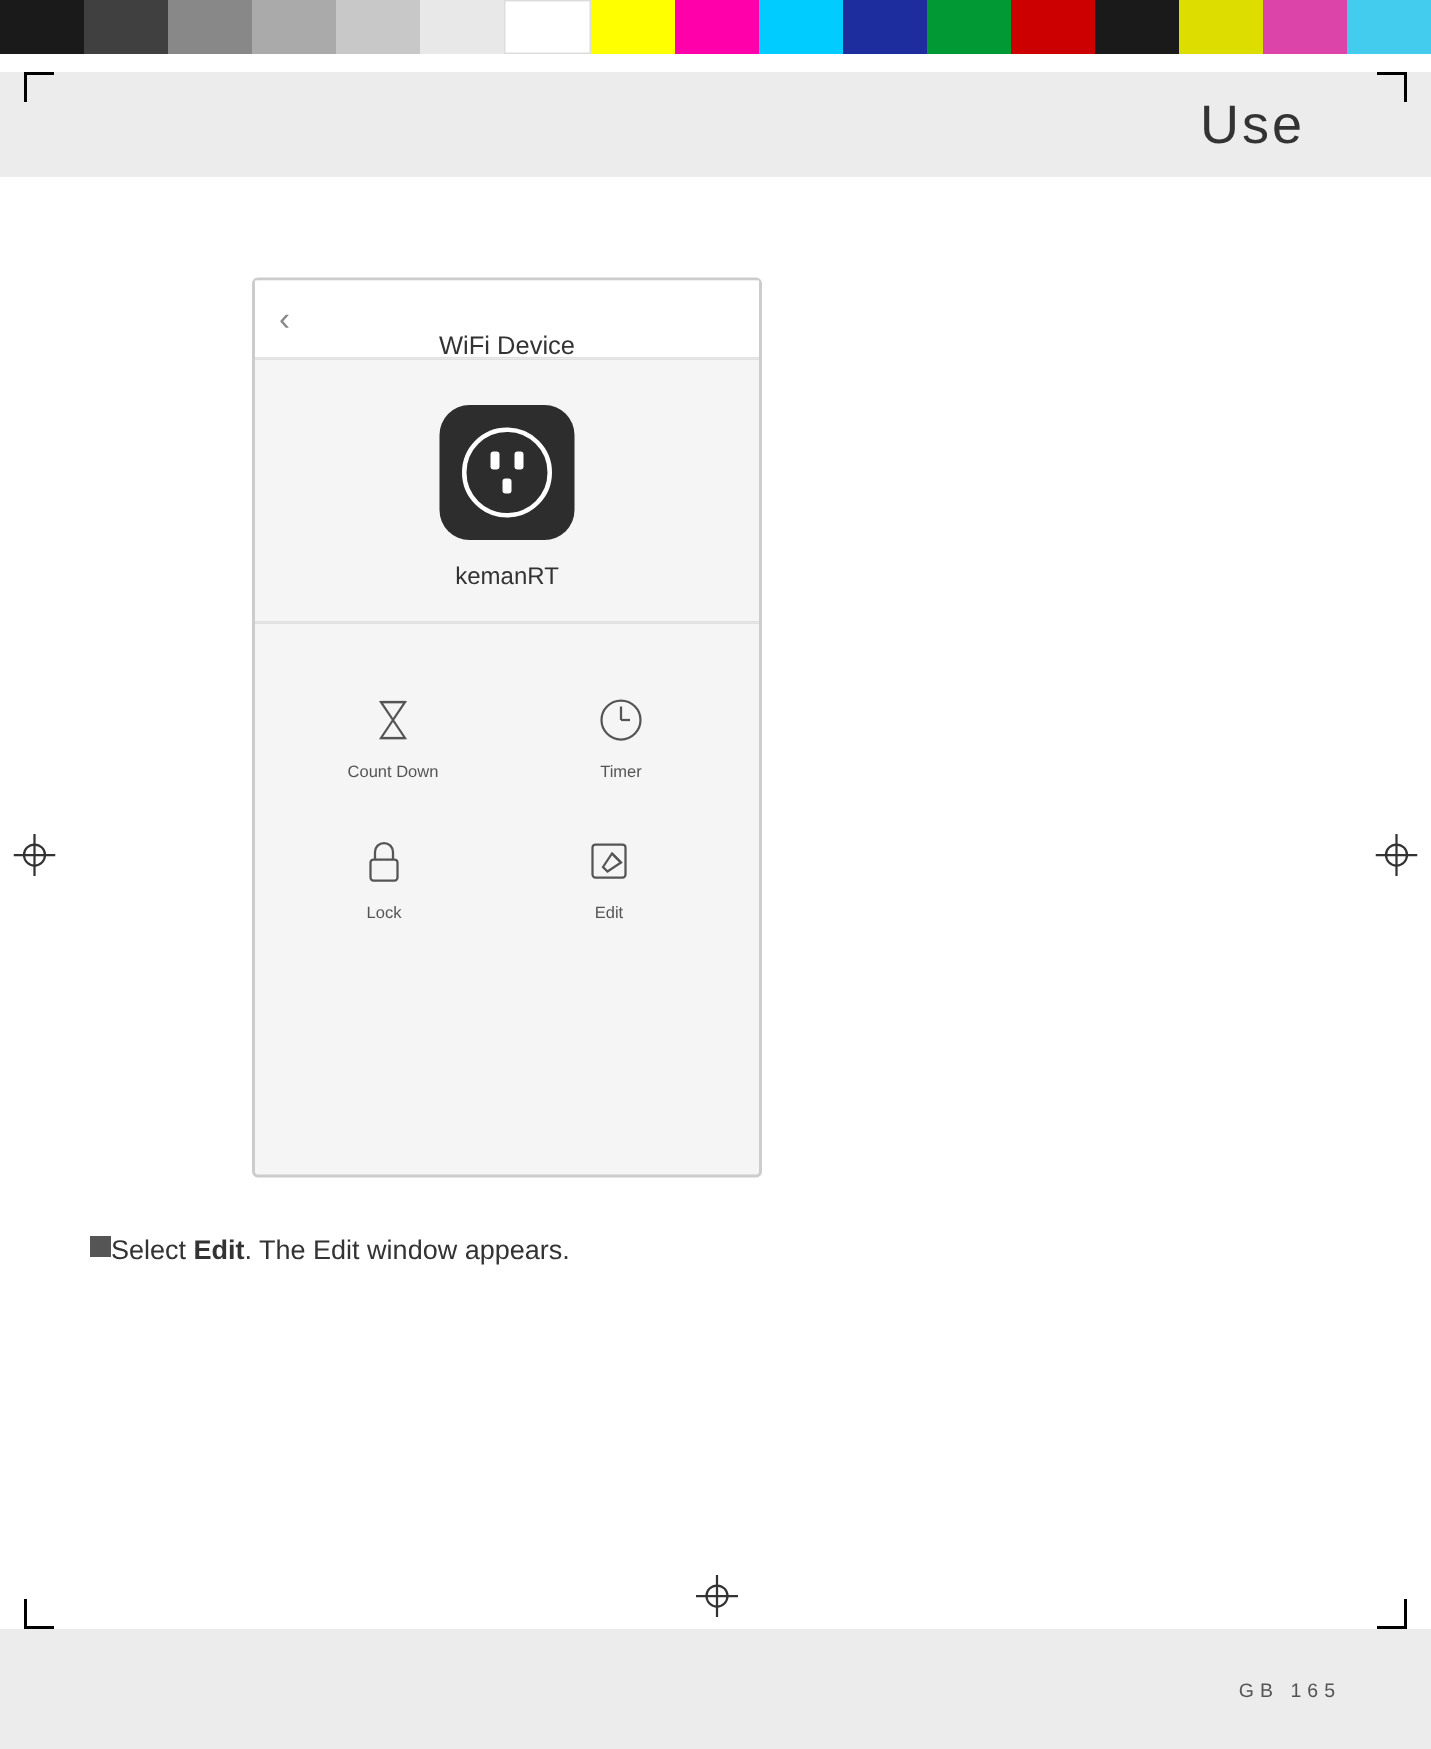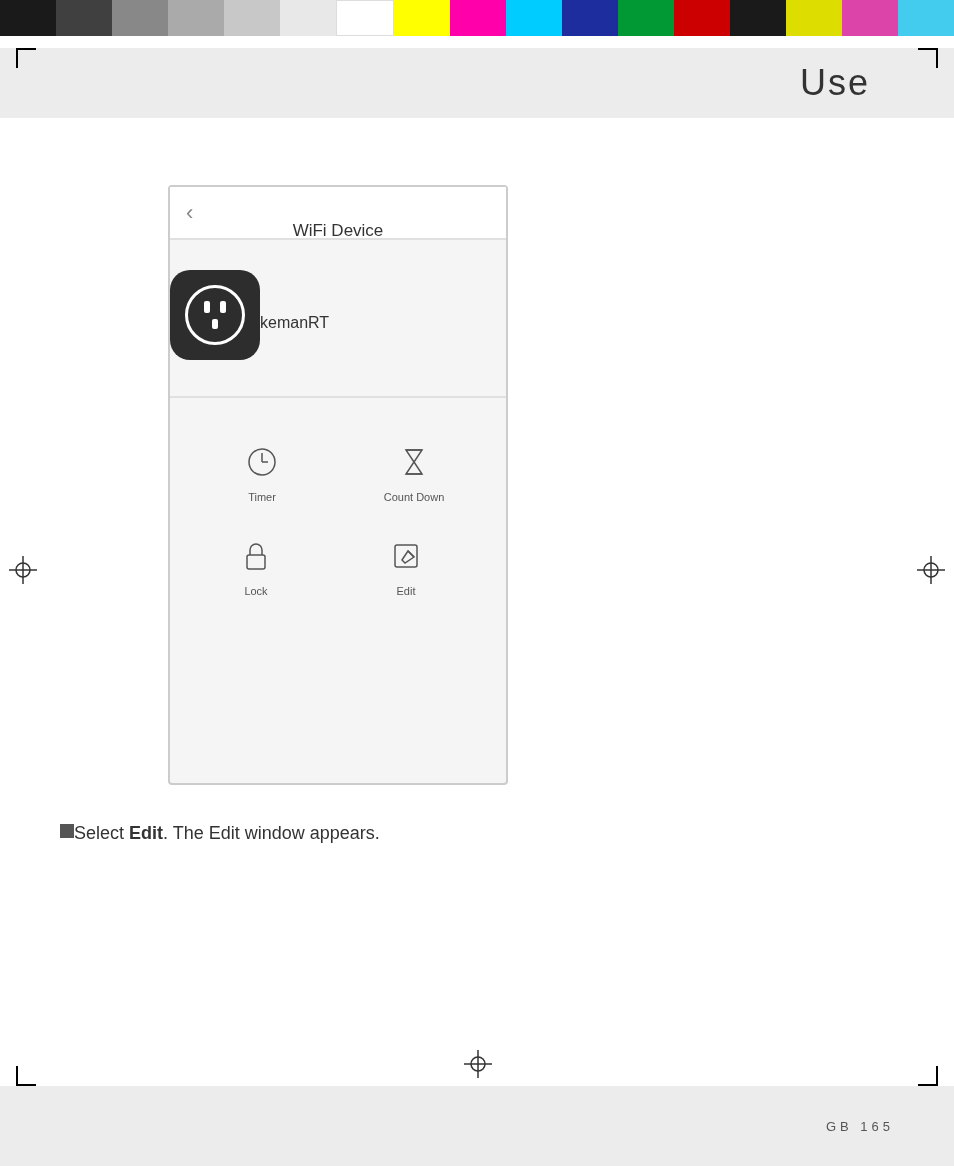--- a/index.html
+++ b/index.html
@@ -103,21 +103,21 @@
       width: 100%;
       height: 1px;
       background: #e0e0e0;
     }
 
     
     .device-area {
       width: 100%;
       background: #f5f5f5;
       display: flex;
-      flex-direction: row;
+      flex-direction: column;
       align-items: center;
       padding-top: 30px;
       padding-bottom: 20px;
       border-bottom: 1px solid #e0e0e0;
     }
 
     .outlet-icon {
       width: 90px;
       height: 90px;
       background: #2d2d2d;
@@ -350,37 +350,37 @@
   <div style="height:1px; background:#e0e0e0;"></div>
   <div style="height: 20px;"></div>
 
   <div class="functions-area">
 
     <div class="function-row">
 
       <div class="function-item">
         <div class="function-icon">
           <svg width="36" height="36" viewBox="0 0 36 36" fill="none" stroke="#555" stroke-width="1.5">
+            <path d="M10 6 h16 L18 18 L26 30 H10 L18 18 Z"></path>
+            <line x1="10" y1="6" x2="26" y2="6"></line>
+            <line x1="10" y1="30" x2="26" y2="30"></line>
+          </svg>
+        </div>
+        <span class="function-label">Count Down</span>
+      </div>
+
+      <div class="function-item">
+        <div class="function-icon">
+          <svg width="36" height="36" viewBox="0 0 36 36" fill="none" stroke="#555" stroke-width="1.5">
             <circle cx="18" cy="18" r="13"></circle>
             <line x1="18" y1="18" x2="18" y2="9"></line>
             <line x1="18" y1="18" x2="24" y2="18"></line>
           </svg>
         </div>
         <span class="function-label">Timer</span>
-      </div>
-
-      <div class="function-item">
-        <div class="function-icon">
-          <svg width="36" height="36" viewBox="0 0 36 36" fill="none" stroke="#555" stroke-width="1.5">
-            <path d="M10 6 h16 L18 18 L26 30 H10 L18 18 Z"></path>
-            <line x1="10" y1="6" x2="26" y2="6"></line>
-            <line x1="10" y1="30" x2="26" y2="30"></line>
-          </svg>
-        </div>
-        <span class="function-label">Count Down</span>
       </div>
 
     </div>
 
     <div style="height:8px;"></div>
 
     <div class="function-row" style="justify-content: flex-start; gap: 40px; padding-left: 30px;">
 
       <div class="function-item">
         <div class="function-icon">

